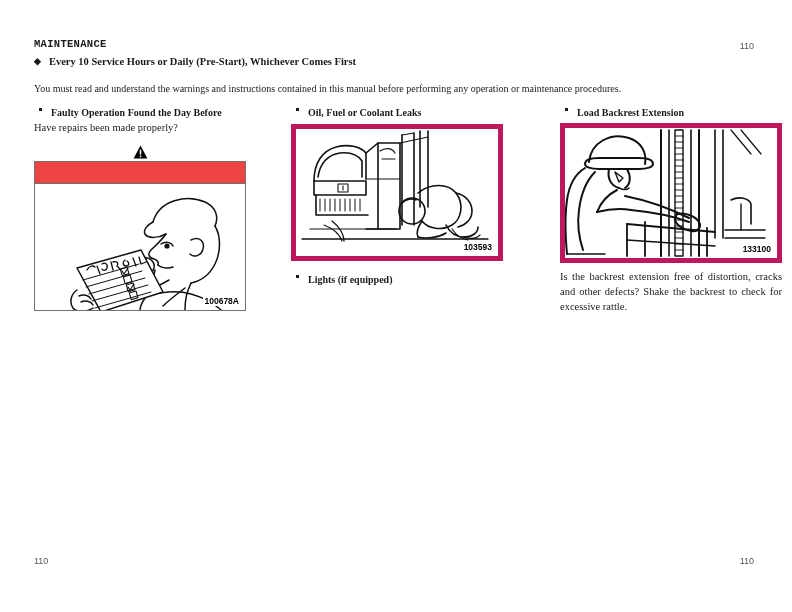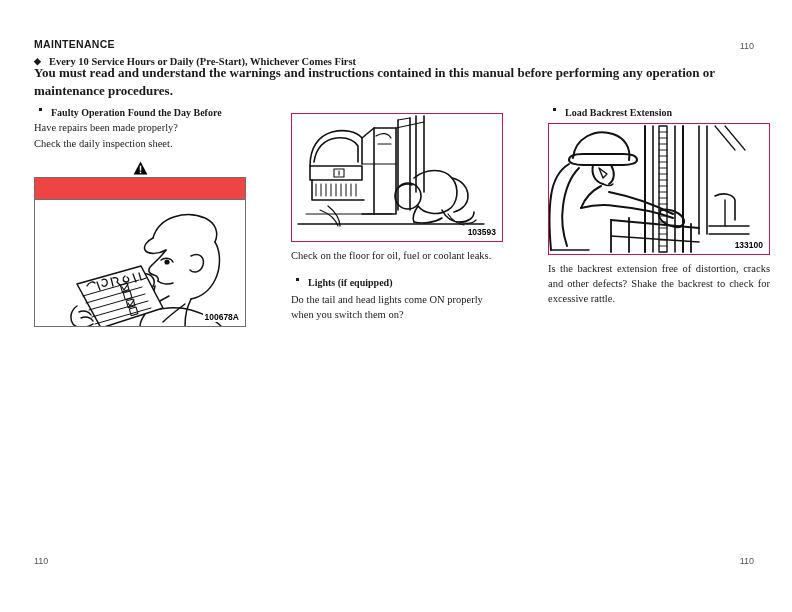--- a/index.html
+++ b/index.html
@@ -18,21 +18,21 @@
   .page {
     position: absolute;
     inset: 0;
   }
 
   
   .running-head-left {
     position: absolute;
     left: 34px;
     top: 38px;
-    font-family: Liberation Sans, sans-serif;
+    font-family: Liberation Mono, monospace;
     font-weight: bold;
     font-size: 10.5px;
     letter-spacing: 0.3px;
   }
   .folio {
     position: absolute;
     font-family: "Liberation Sans", sans-serif;
     font-size: 9px;
     color: #555;
   }
@@ -56,35 +56,34 @@
     font-size: 9px;
     line-height: 1;
     position: relative;
     top: -1px;
   }
 
   
   .intro {
     position: absolute;
     left: 34px;
-    top: 64px;
+    top: 82px;
     width: 730px;
-    font-size: 13px;
+    font-size: 10px;
     line-height: 1.35;
-    font-weight: bold;
   }
 
   
   .col {
     position: absolute;
     top: 107px;
   }
   .col-left   { left: 34px;  width: 214px; }
   .col-mid    { left: 291px; width: 212px; }
-  .col-right  { left: 548px; width: 222px; }
+  .col-right  { left: 560px; width: 222px; }
 
   .sub-heading {
     font-weight: bold;
     font-size: 10px;
     display: flex;
     align-items: center;
     gap: 9px;
     margin-bottom: 3px;
     white-space: nowrap;
   }
@@ -140,21 +139,21 @@
     right: 5px;
     bottom: 4px;
     font-family: "Liberation Sans", sans-serif;
     font-size: 8.5px;
     font-weight: bold;
     color: #000;
     background: #fff;
     padding: 0 1px;
   }
   .framed {
-    border: 1px solid #be185d;
+    border: 5px solid #be185d;
     box-sizing: border-box;
   }
   .caption {
     margin-top: 7px;
     font-size: 10.5px;
     line-height: 1.42;
     text-align: justify;
   }
   .caption-left { text-align: left; }
 </style>
@@ -176,21 +175,20 @@
 
   <div class="intro">You must read and understand the warnings and instructions contained in this manual before performing any operation or maintenance procedures.</div>
 
   <div class="col col-left">
 
     <div class="sub-heading">
       <span class="sq-bullet"></span>
       <span>Faulty Operation Found the Day Before</span>
     </div>
     <p class="line">Have repairs been made properly?</p>
-    <p class="line">Check the daily inspection sheet.</p>
 
     <div class="warning-box">
       <div class="warning-bar">
         <span>
           <svg width="15" height="14" viewBox="0 0 15 14">
             <path d="M7.5 0.6 L14.4 13.4 L0.6 13.4 Z" fill="#000"></path>
             <rect x="6.75" y="4.6" width="1.5" height="5" fill="#fff"></rect>
             <rect x="6.75" y="10.6" width="1.5" height="1.6" fill="#fff"></rect>
           </svg>
         </span>
@@ -260,20 +258,24 @@
           </g>
         </svg>
         <div class="fig-id">100678A</div>
       </div>
     </div>
 
   </div>
 
   <div class="col col-mid">
 
+    <div class="sub-heading">
+      <span class="sq-bullet"></span>
+      <span>Oil, Fuel or Coolant Leaks</span>
+    </div>
 
     <div class="fig framed" style="margin-top:6px;">
       <svg width="198" height="127" viewBox="0 0 198 127">
         <g fill="none" stroke="#111" stroke-width="1.6" stroke-linejoin="round" stroke-linecap="round">
 
           <path d="M18 52 C18 34 26 22 40 18 C52 15 64 17 70 24 L70 50"></path>
           <path d="M22 48 C24 34 32 26 44 24 C54 23 62 26 66 32 L66 48"></path>
           <path d="M18 52 L18 66 L70 66 L70 52 Z"></path>
           <path d="M20 66 L20 86 L72 86"></path>
 
@@ -326,29 +328,27 @@
           <path d="M150 96 C154 104 160 108 168 108"></path>
           <path d="M168 108 C176 108 182 104 182 98"></path>
           <path d="M156 100 C160 106 166 110 172 111" stroke-width="1.2"></path>
 
           <path d="M168 108 C174 110 180 110 184 106" stroke-width="1.2"></path>
         </g>
       </svg>
       <div class="fig-id">103593</div>
     </div>
 
-    <div class="caption caption-left">Check on the floor for oil, fuel or coolant leaks.</div>
 
     <div class="gap-md"></div>
 
     <div class="sub-heading">
       <span class="sq-bullet"></span>
       <span>Lights (if equipped)</span>
     </div>
-    <p class="line" style="margin-top:5px;">Do the tail and head lights come ON properly when you switch them on?</p>
   </div>
 
   <div class="col col-right">
 
     <div class="sub-heading">
       <span class="sq-bullet"></span>
       <span>Load Backrest Extension</span>
     </div>
 
     <div class="fig framed" style="margin-top:5px;">

